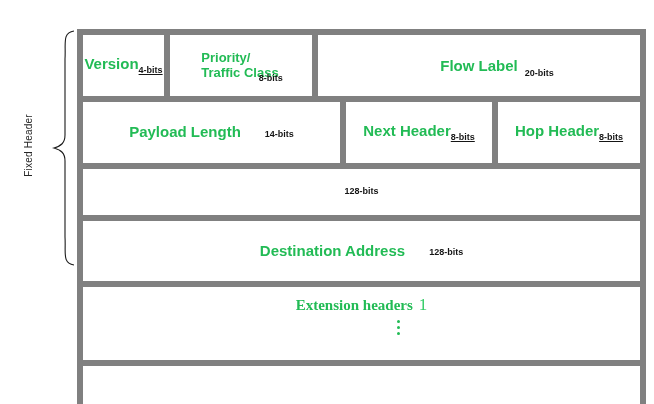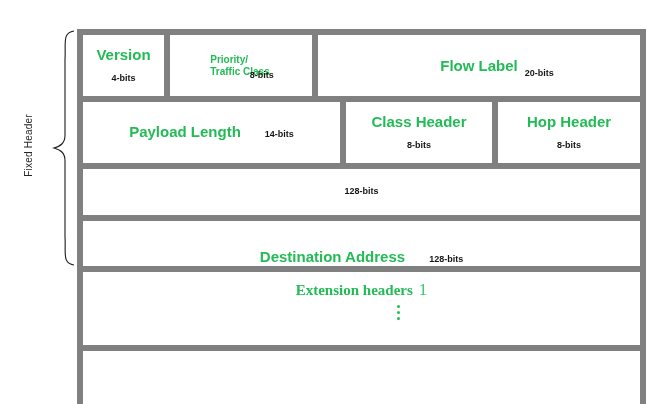--- a/index.html
+++ b/index.html
@@ -69,52 +69,51 @@
     overflow: hidden;
   }
   .cell + .cell {
     border-left: 6px solid #808080;
   }
 
   
   .row-1 { height: 67px; }
   .row-2 { height: 67px; }
   .row-3 { height: 52px; }
-  .row-4 { height: 51px; align-items: flex-end; }
+  .row-4 { height: 66px; }
   .row-5 { height: 79px; }
   .row-6 { height: 59px; }
 
   
   .label {
     color: #22bb55;
     font-weight: bold;
     font-size: 15px;
     line-height: 1.12;
     white-space: nowrap;
   }
   .label.two-line {
-    font-size: 10px;
+    font-size: 13px;
     text-align: left;
   }
   .bits {
     color: #151515;
     font-weight: bold;
     font-size: 9px;
     white-space: nowrap;
   }
 
   
   .stack {
     display: flex;
-    flex-direction: column;
-    align-items: center;
+    flex-direction: row;
     justify-content: center;
     line-height: 1.1;
   }
-  .stack .bits { margin-top: 10px; }
+  .stack .bits { margin-top: 10px; text-decoration: underline; }
 
   
   .tuck {
     display: inline-block;
     position: relative;
     text-align: center;
   }
   .tuck .bits {
     position: absolute;
     right: -36px;
@@ -226,21 +225,21 @@
 
     <div class="row row-2">
       <div class="cell c-payload">
         <div class="inline-pair">
           <span class="label">Payload Length</span>
           <span class="bits">14-bits</span>
         </div>
       </div>
       <div class="cell c-next">
         <div class="stack">
-          <span class="label">Class Header</span>
+          <span class="label">Next Header</span>
           <span class="bits">8-bits</span>
         </div>
       </div>
       <div class="cell c-hop">
         <div class="stack">
           <span class="label">Hop Header</span>
           <span class="bits">8-bits</span>
         </div>
       </div>
     </div>

